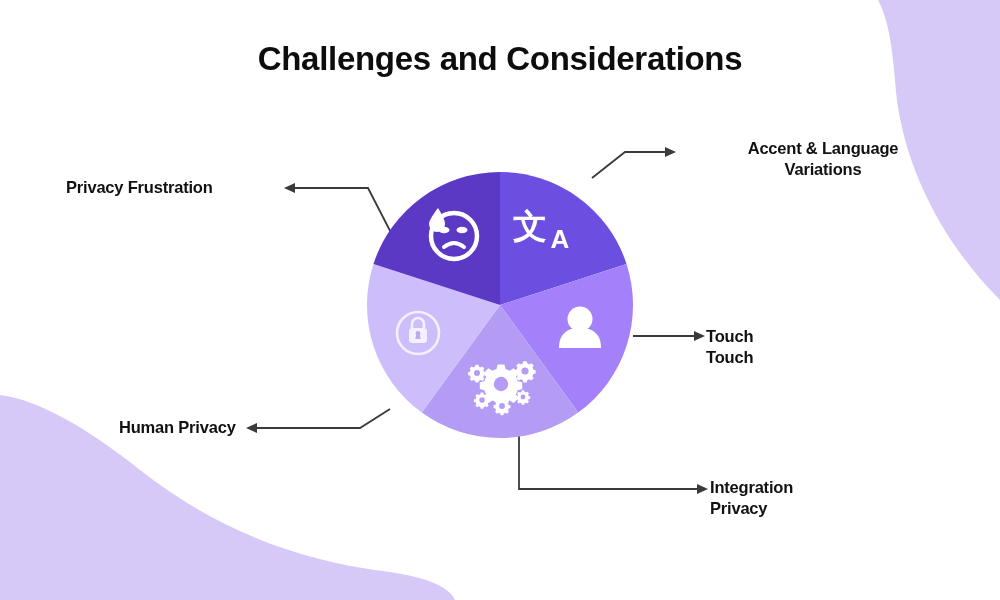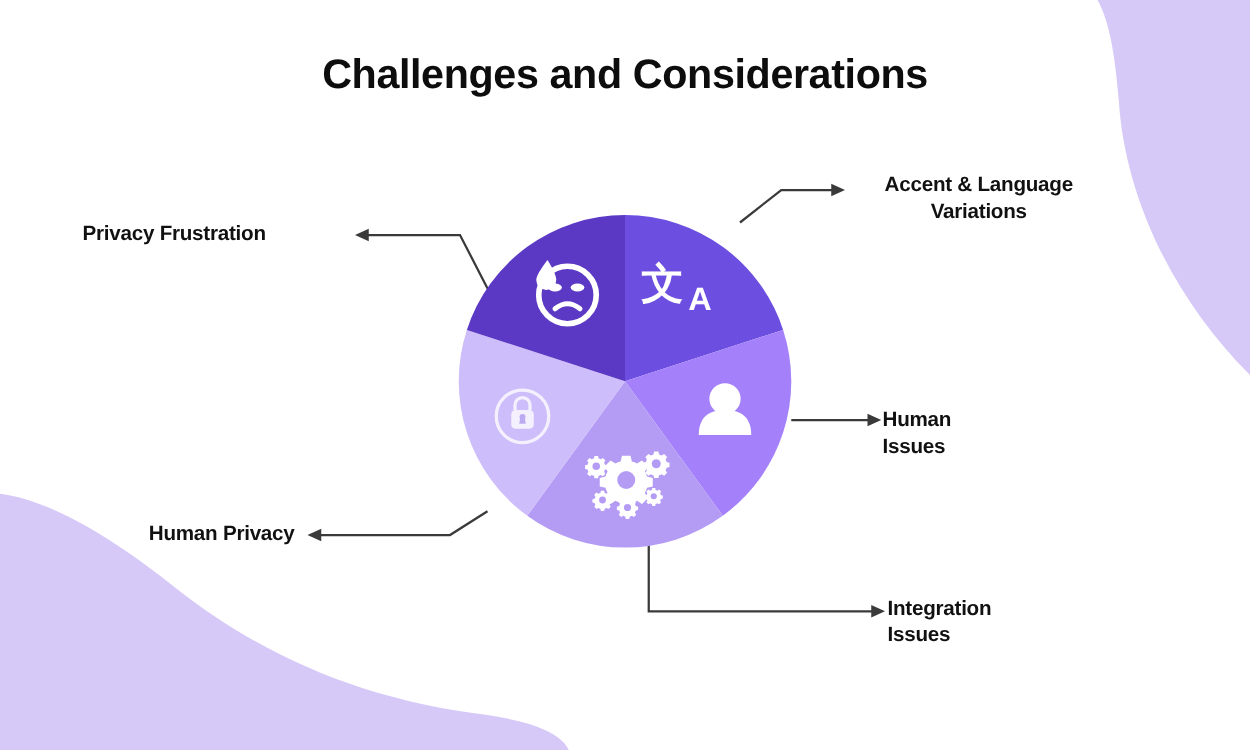--- a/index.html
+++ b/index.html
@@ -48,21 +48,21 @@
   .callout-label {
     position: absolute;
     font-size: 16.5px;
     font-weight: bold;
     color: #111111;
     letter-spacing: -0.2px;
     line-height: 1.28;
     white-space: pre-line;
   }
   #label-accent {
-    left: 678px;
+    left: 718px;
     top: 138px;
     width: 210px;
     text-align: center;
   }
   #label-human {
     left: 706px;
     top: 326px;
     text-align: left;
   }
   #label-integration {
@@ -174,21 +174,21 @@
       <g transform="translate(22,13) scale(0.34)">
         <path d="M -3.4 -19.5 h 6.8 l 1.1 4.6 a 15 15 0 0 1 4.1 1.7 l 4 -2.5 l 4.8 4.8 l -2.5 4 a 15 15 0 0 1 1.7 4.1 l 4.6 1.1 v 6.8 l -4.6 1.1 a 15 15 0 0 1 -1.7 4.1 l 2.5 4 l -4.8 4.8 l -4 -2.5 a 15 15 0 0 1 -4.1 1.7 l -1.1 4.6 h -6.8 l -1.1 -4.6 a 15 15 0 0 1 -4.1 -1.7 l -4 2.5 l -4.8 -4.8 l 2.5 -4 a 15 15 0 0 1 -1.7 -4.1 l -4.6 -1.1 v -6.8 l 4.6 -1.1 a 15 15 0 0 1 1.7 -4.1 l -2.5 -4 l 4.8 -4.8 l 4 2.5 a 15 15 0 0 1 4.1 -1.7 Z"></path>
         <circle cx="0" cy="0" r="7.2" fill="#b49cf5"></circle>
       </g>
     </g>
   </svg>
 
   <div class="callout-label" id="label-accent">Accent &amp; Language
 Variations</div>
 
-  <div class="callout-label" id="label-human">Human Issues</div>
+  <div class="callout-label" id="label-human">Touch Touch</div>
 
-  <div class="callout-label" id="label-integration">Integration Issues</div>
+  <div class="callout-label" id="label-integration">Integration Privacy</div>
 
   <div class="callout-label" id="label-privacy">Human Privacy</div>
 
   <div class="callout-label" id="label-customer">Privacy Frustration</div>
 
 </div>
 
 </body></html>

